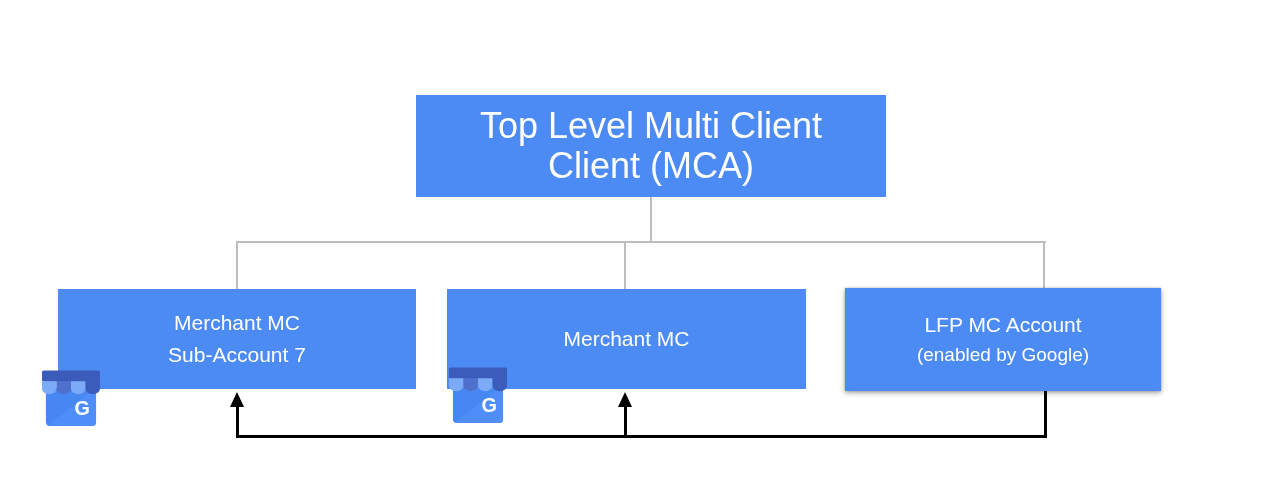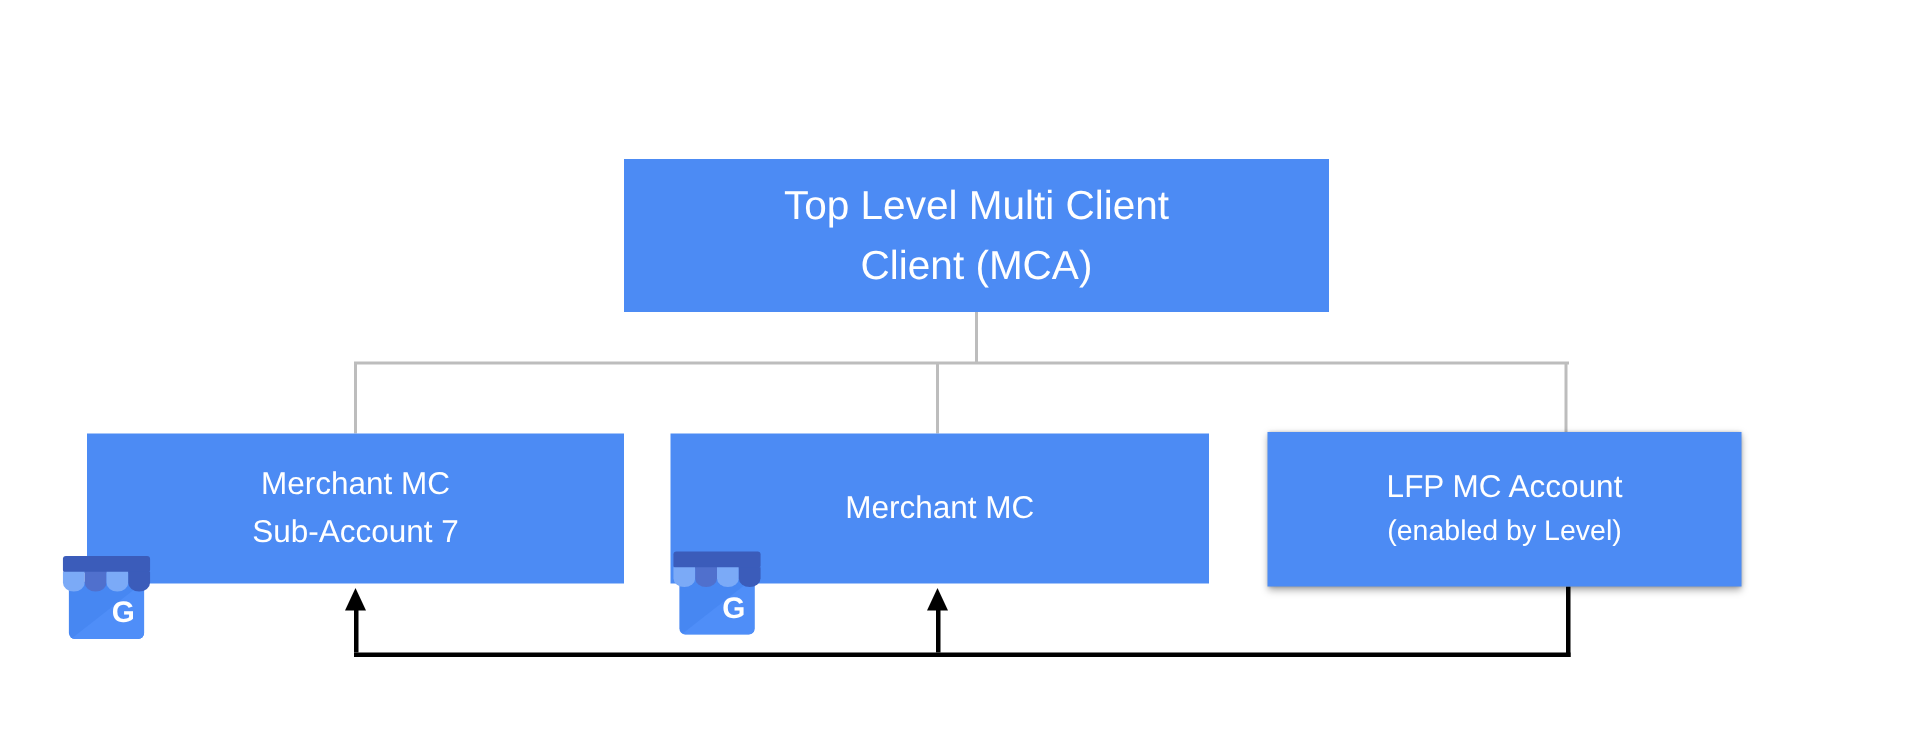--- a/index.html
+++ b/index.html
@@ -16,21 +16,21 @@
     background: #4c8bf4;
     color: #ffffff;
     display: flex;
     flex-direction: column;
     align-items: center;
     justify-content: center;
     text-align: center;
   }
   .node span { display: block; white-space: nowrap; }
 
-  #node-mca  { left: 416px; top: 106px;  width: 470px; height: 102px; font-size: 27px; line-height: 40px; }
+  #node-mca  { left: 416px; top: 95px;  width: 470px; height: 102px; font-size: 36px; line-height: 40px; }
   #node-sub1 { left: 58px;  top: 289px; width: 358px; height: 100px; font-size: 21px; line-height: 32px; }
   #node-sub2 { left: 447px; top: 289px; width: 359px; height: 100px; font-size: 21px; line-height: 32px; }
   #node-lfp  { left: 845px; top: 288px; width: 316px; height: 103px; font-size: 21px; line-height: 30px;
                box-shadow: 0 2px 5px rgba(0,0,0,0.35), 0 0 2px rgba(0,0,0,0.18); }
   #node-lfp .l2 { font-size: 19px; }
 
   .gline { position: absolute; background: #bdbdbd; }
   .bline { position: absolute; background: #000000; }
 
   
@@ -87,21 +87,21 @@
     <span class="l1">Merchant MC</span>
     <span class="l2">Sub-Account 7</span>
   </div>
 
   <div class="node" id="node-sub2">
     <span class="l1">Merchant MC</span>
   </div>
 
   <div class="node" id="node-lfp">
     <span class="l1">LFP MC Account</span>
-    <span class="l2">(enabled by Level)</span>
+    <span class="l2">(enabled by Google)</span>
   </div>
 
   <svg class="gmb-icon" id="gmb-1" viewBox="0 0 100 100">
     <defs>
       <clipPath id="bodyclip1">
           <rect x="12" y="36" width="76" height="58" rx="6"></rect>
         </clipPath>
     </defs>
     <rect x="12" y="36" width="76" height="58" rx="6" fill="#4787f2"></rect>
     <polygon points="88,36 88,94 14,94" fill="#4f8ef8" clip-path="url(#bodyclip1)"></polygon>

